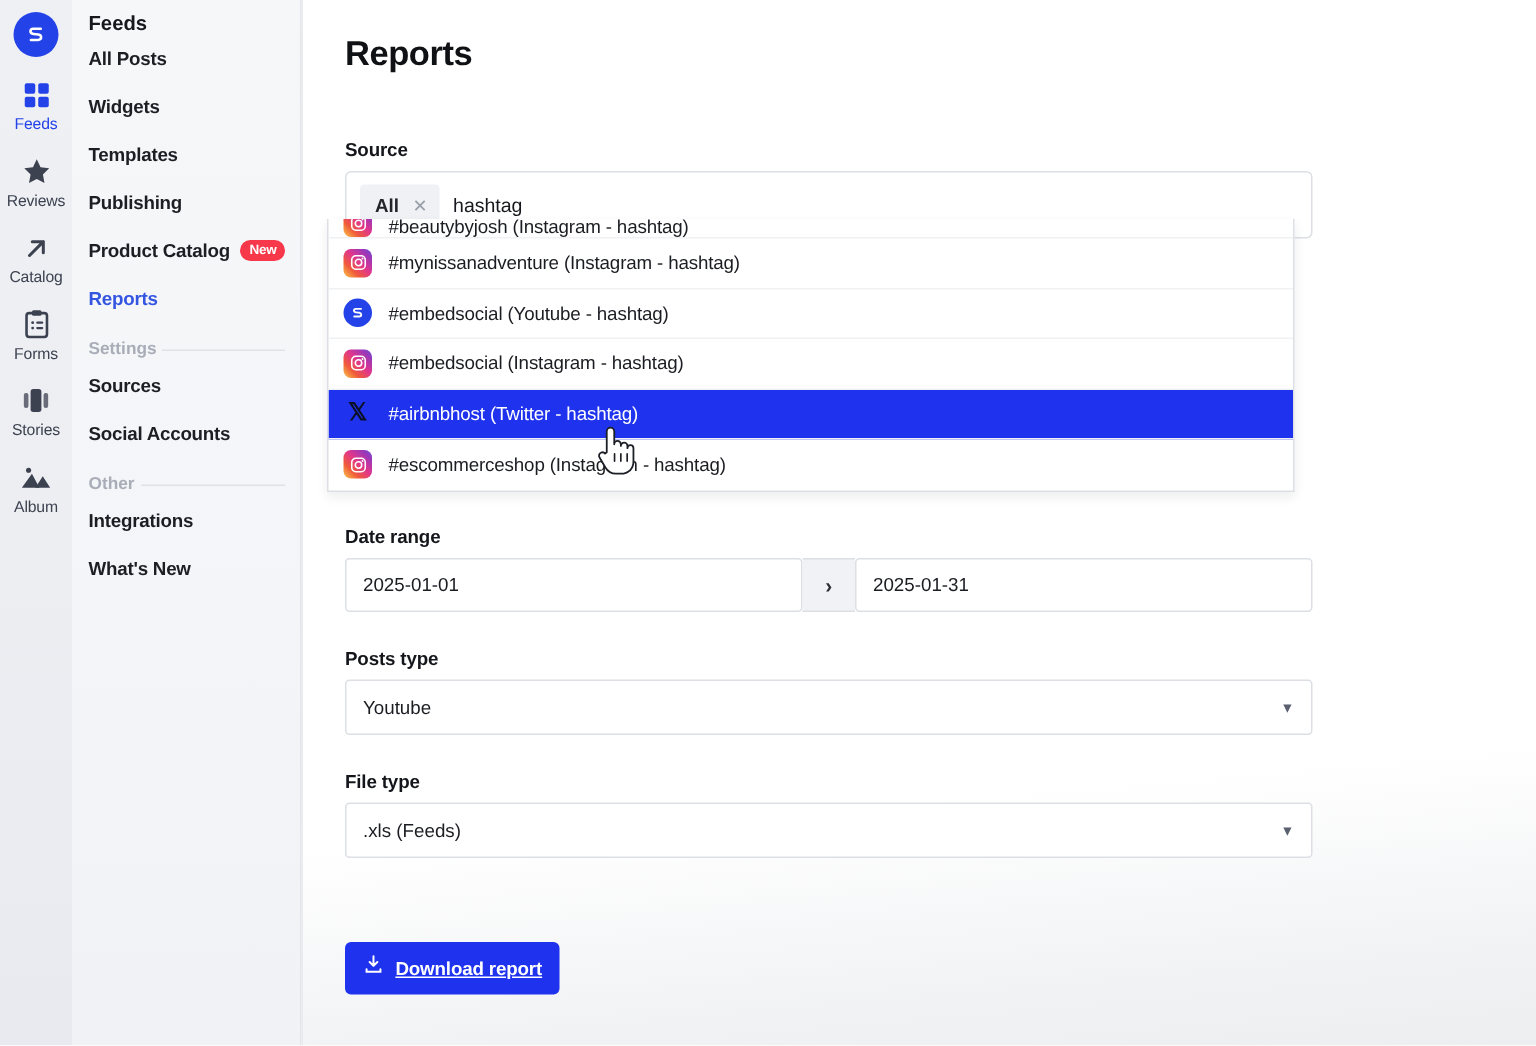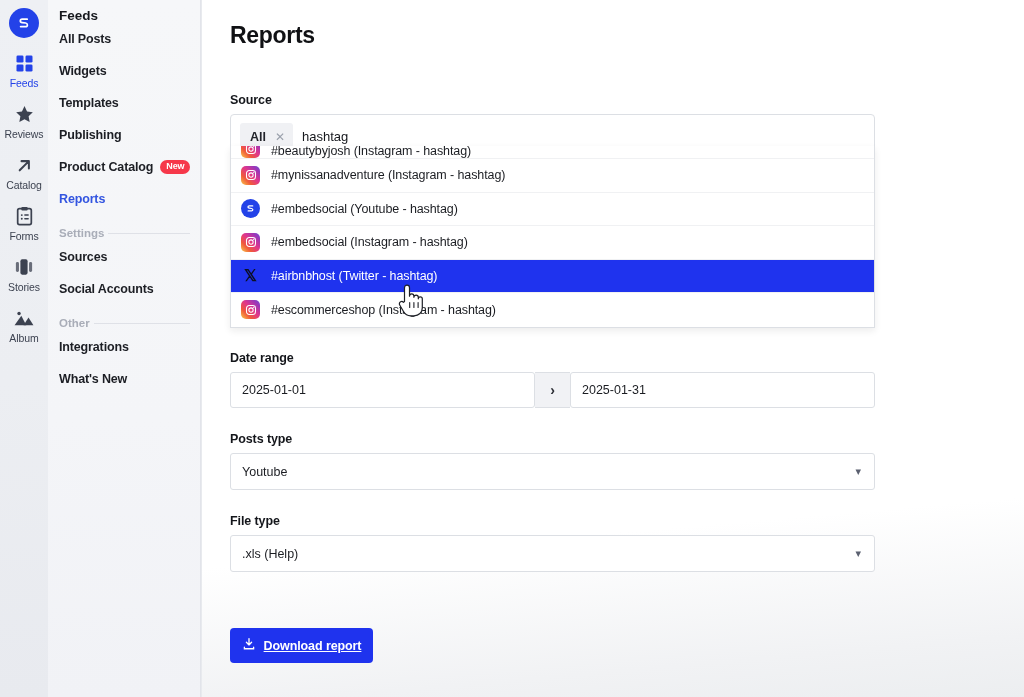--- a/index.html
+++ b/index.html
@@ -86,21 +86,21 @@
   .chip-label { font-size: 12.5px; color: #22242a; font-weight: bold; }
   .chip-x { font-size: 12px; color: #9aa0ab; cursor: pointer; line-height: 1; }
   .combo-input {
     font-size: 13px; color: #16181d; border: none; outline: none;
     background: transparent; flex: 1; font-family: "Liberation Sans", sans-serif;
     caret-color: #16181d;
   }
 
   
   .dropdown {
-    position: absolute; left: 28px; top: 146px;
+    position: absolute; left: 16px; top: 146px;
     width: 645px; background: #fff;
     border: 1px solid #dcdfe4; border-top: none;
     box-shadow: 0 3px 7px rgba(20,22,30,.08);
     overflow: hidden; z-index: 30;
   }
   .dd-item {
     display: flex; align-items: center; gap: 11px;
     height: 33.5px; padding: 0 0 0 10px; cursor: pointer;
     border-bottom: 1px solid #f0f1f3;
   }
@@ -365,21 +365,21 @@
     </div>
 
     <div class="field-label f-posts">Posts type</div>
     <div class="sel">
       <span>Youtube</span>
       <span class="chev">▾</span>
     </div>
 
     <div class="field-label f-file">File type</div>
     <div class="sel">
-      <span>.xls (Help)</span>
+      <span>.xls (Feeds)</span>
       <span class="chev">▾</span>
     </div>
 
     <div class="dl-btn">
       <span>
         <svg width="14" height="14" viewBox="0 0 20 20">
             <path d="M10 2.2v8.6M6.3 7.6L10 11.3l3.7-3.7" fill="none" stroke="#fff" stroke-width="1.9" stroke-linecap="round" stroke-linejoin="round"></path>
             <path d="M3.4 14.6v2.2h13.2v-2.2" fill="none" stroke="#fff" stroke-width="1.9" stroke-linecap="round"></path>
           </svg>
       </span>

